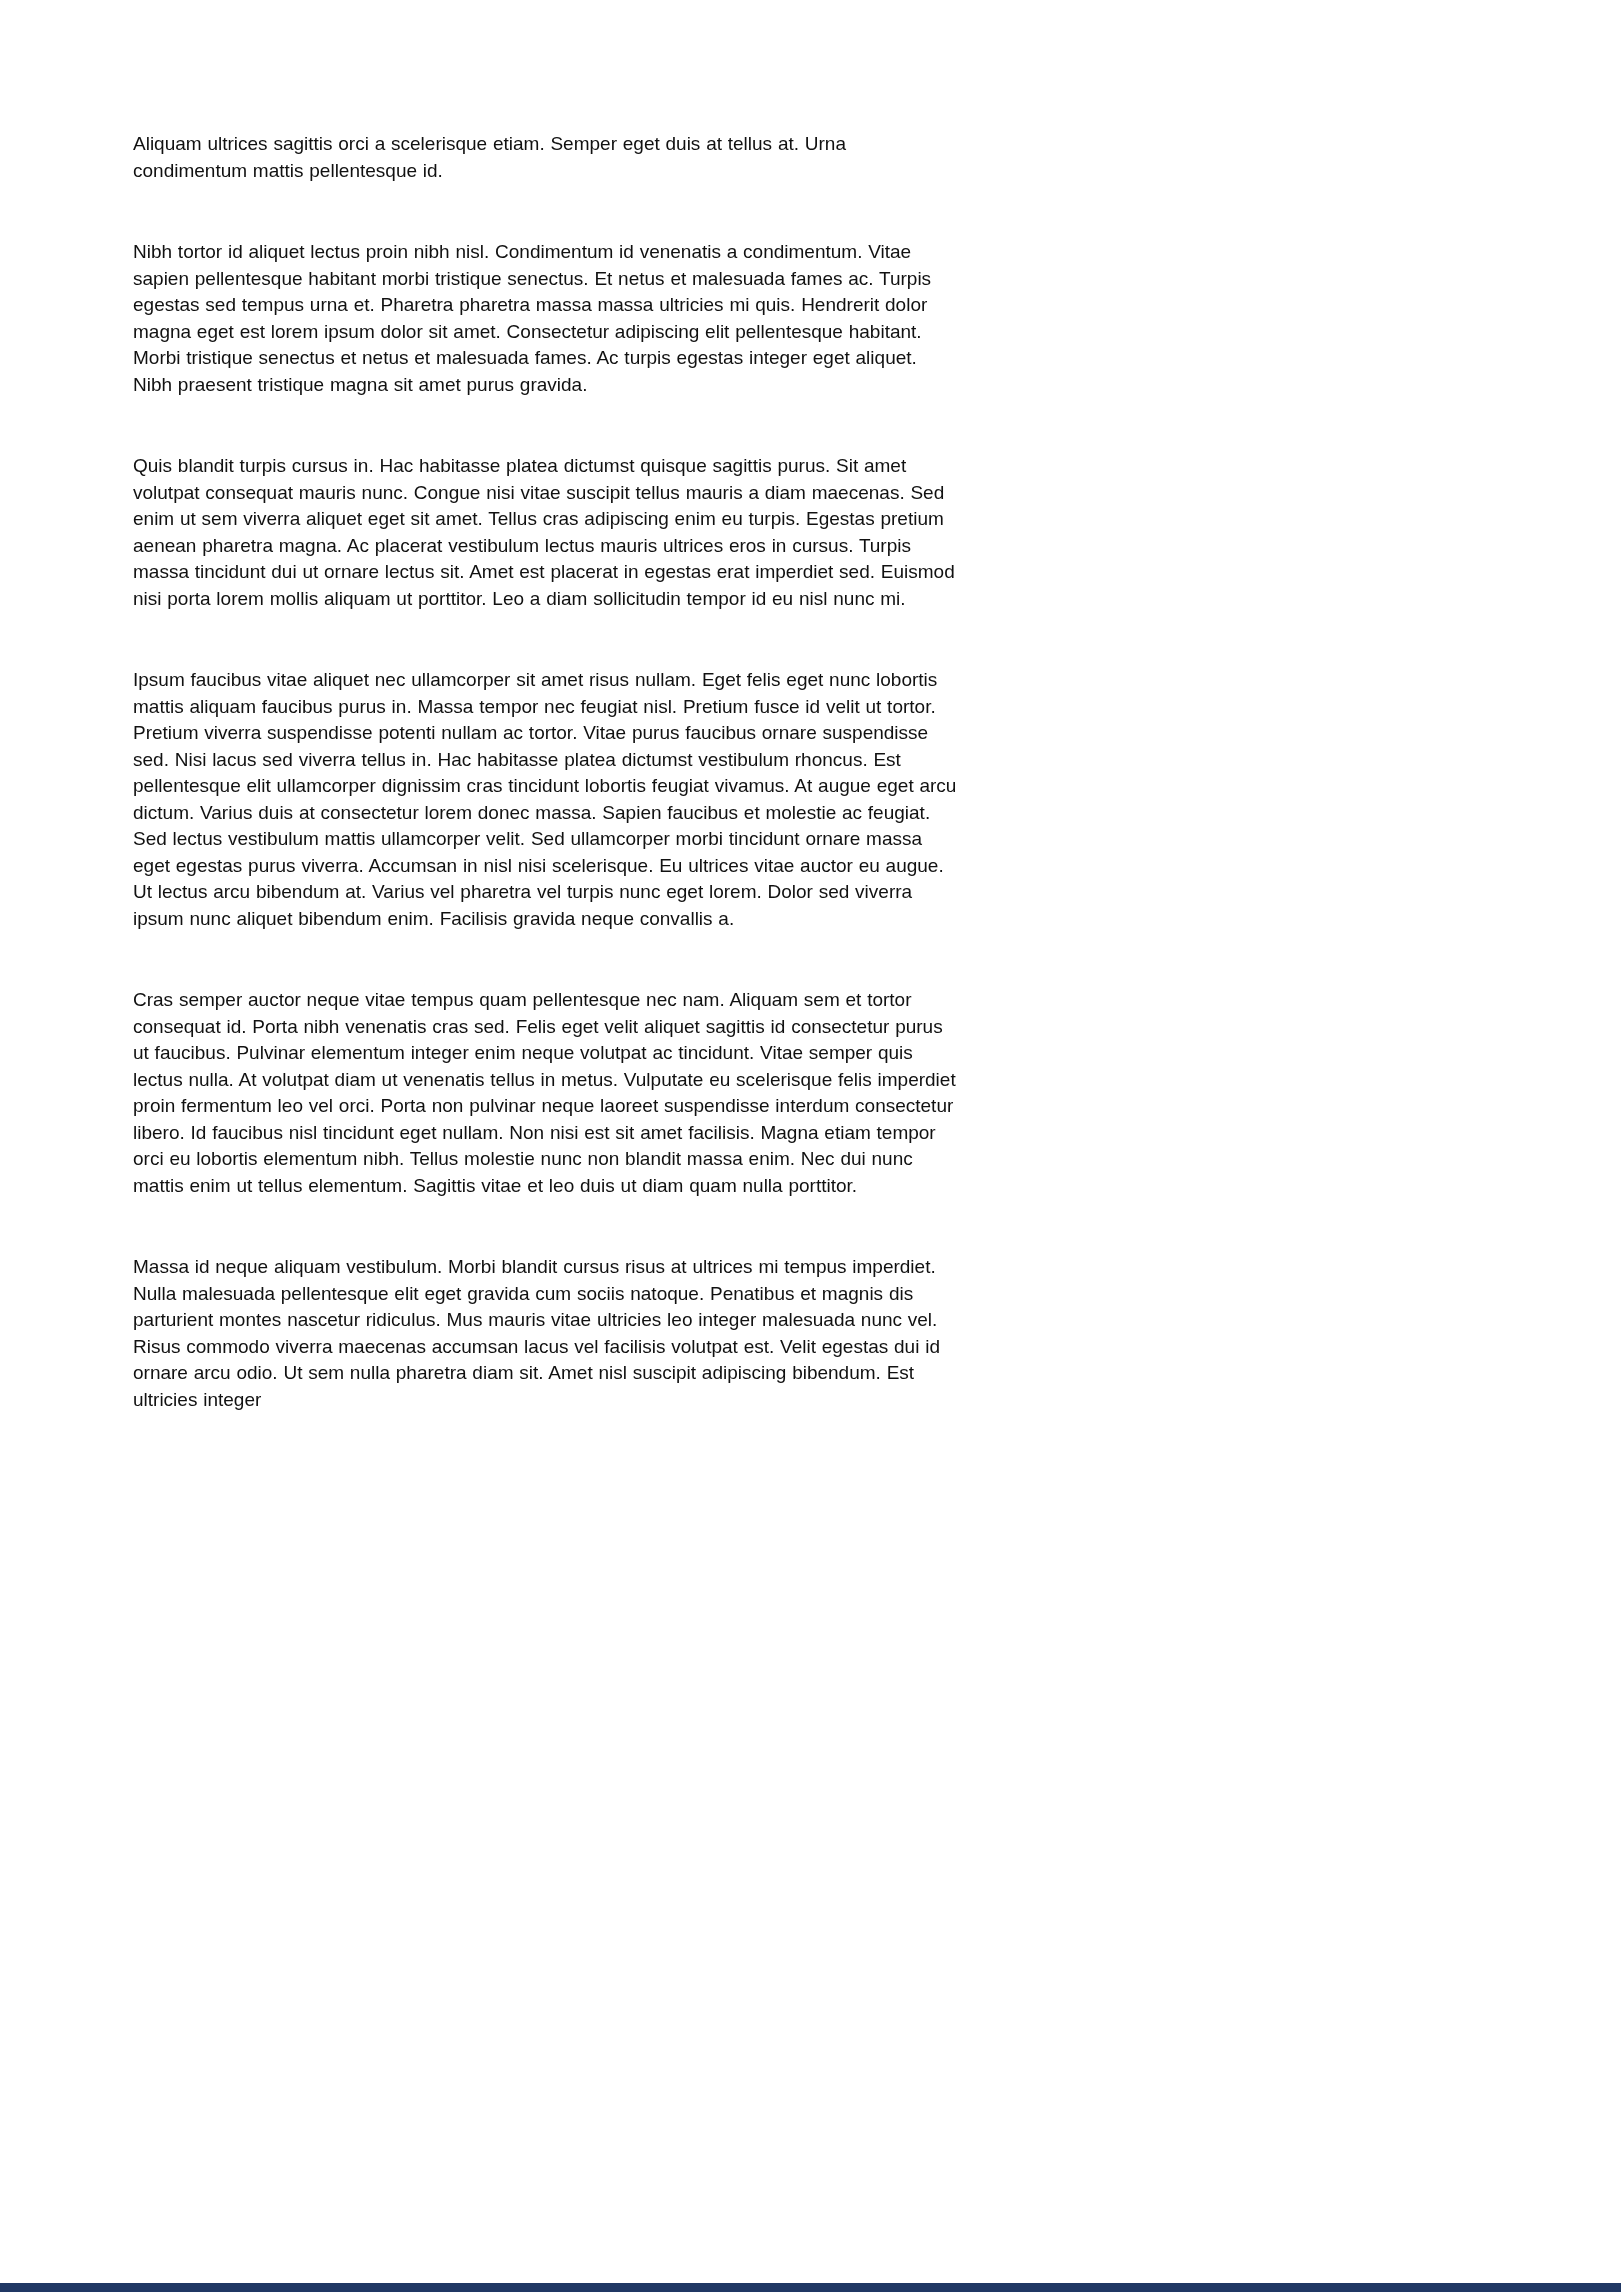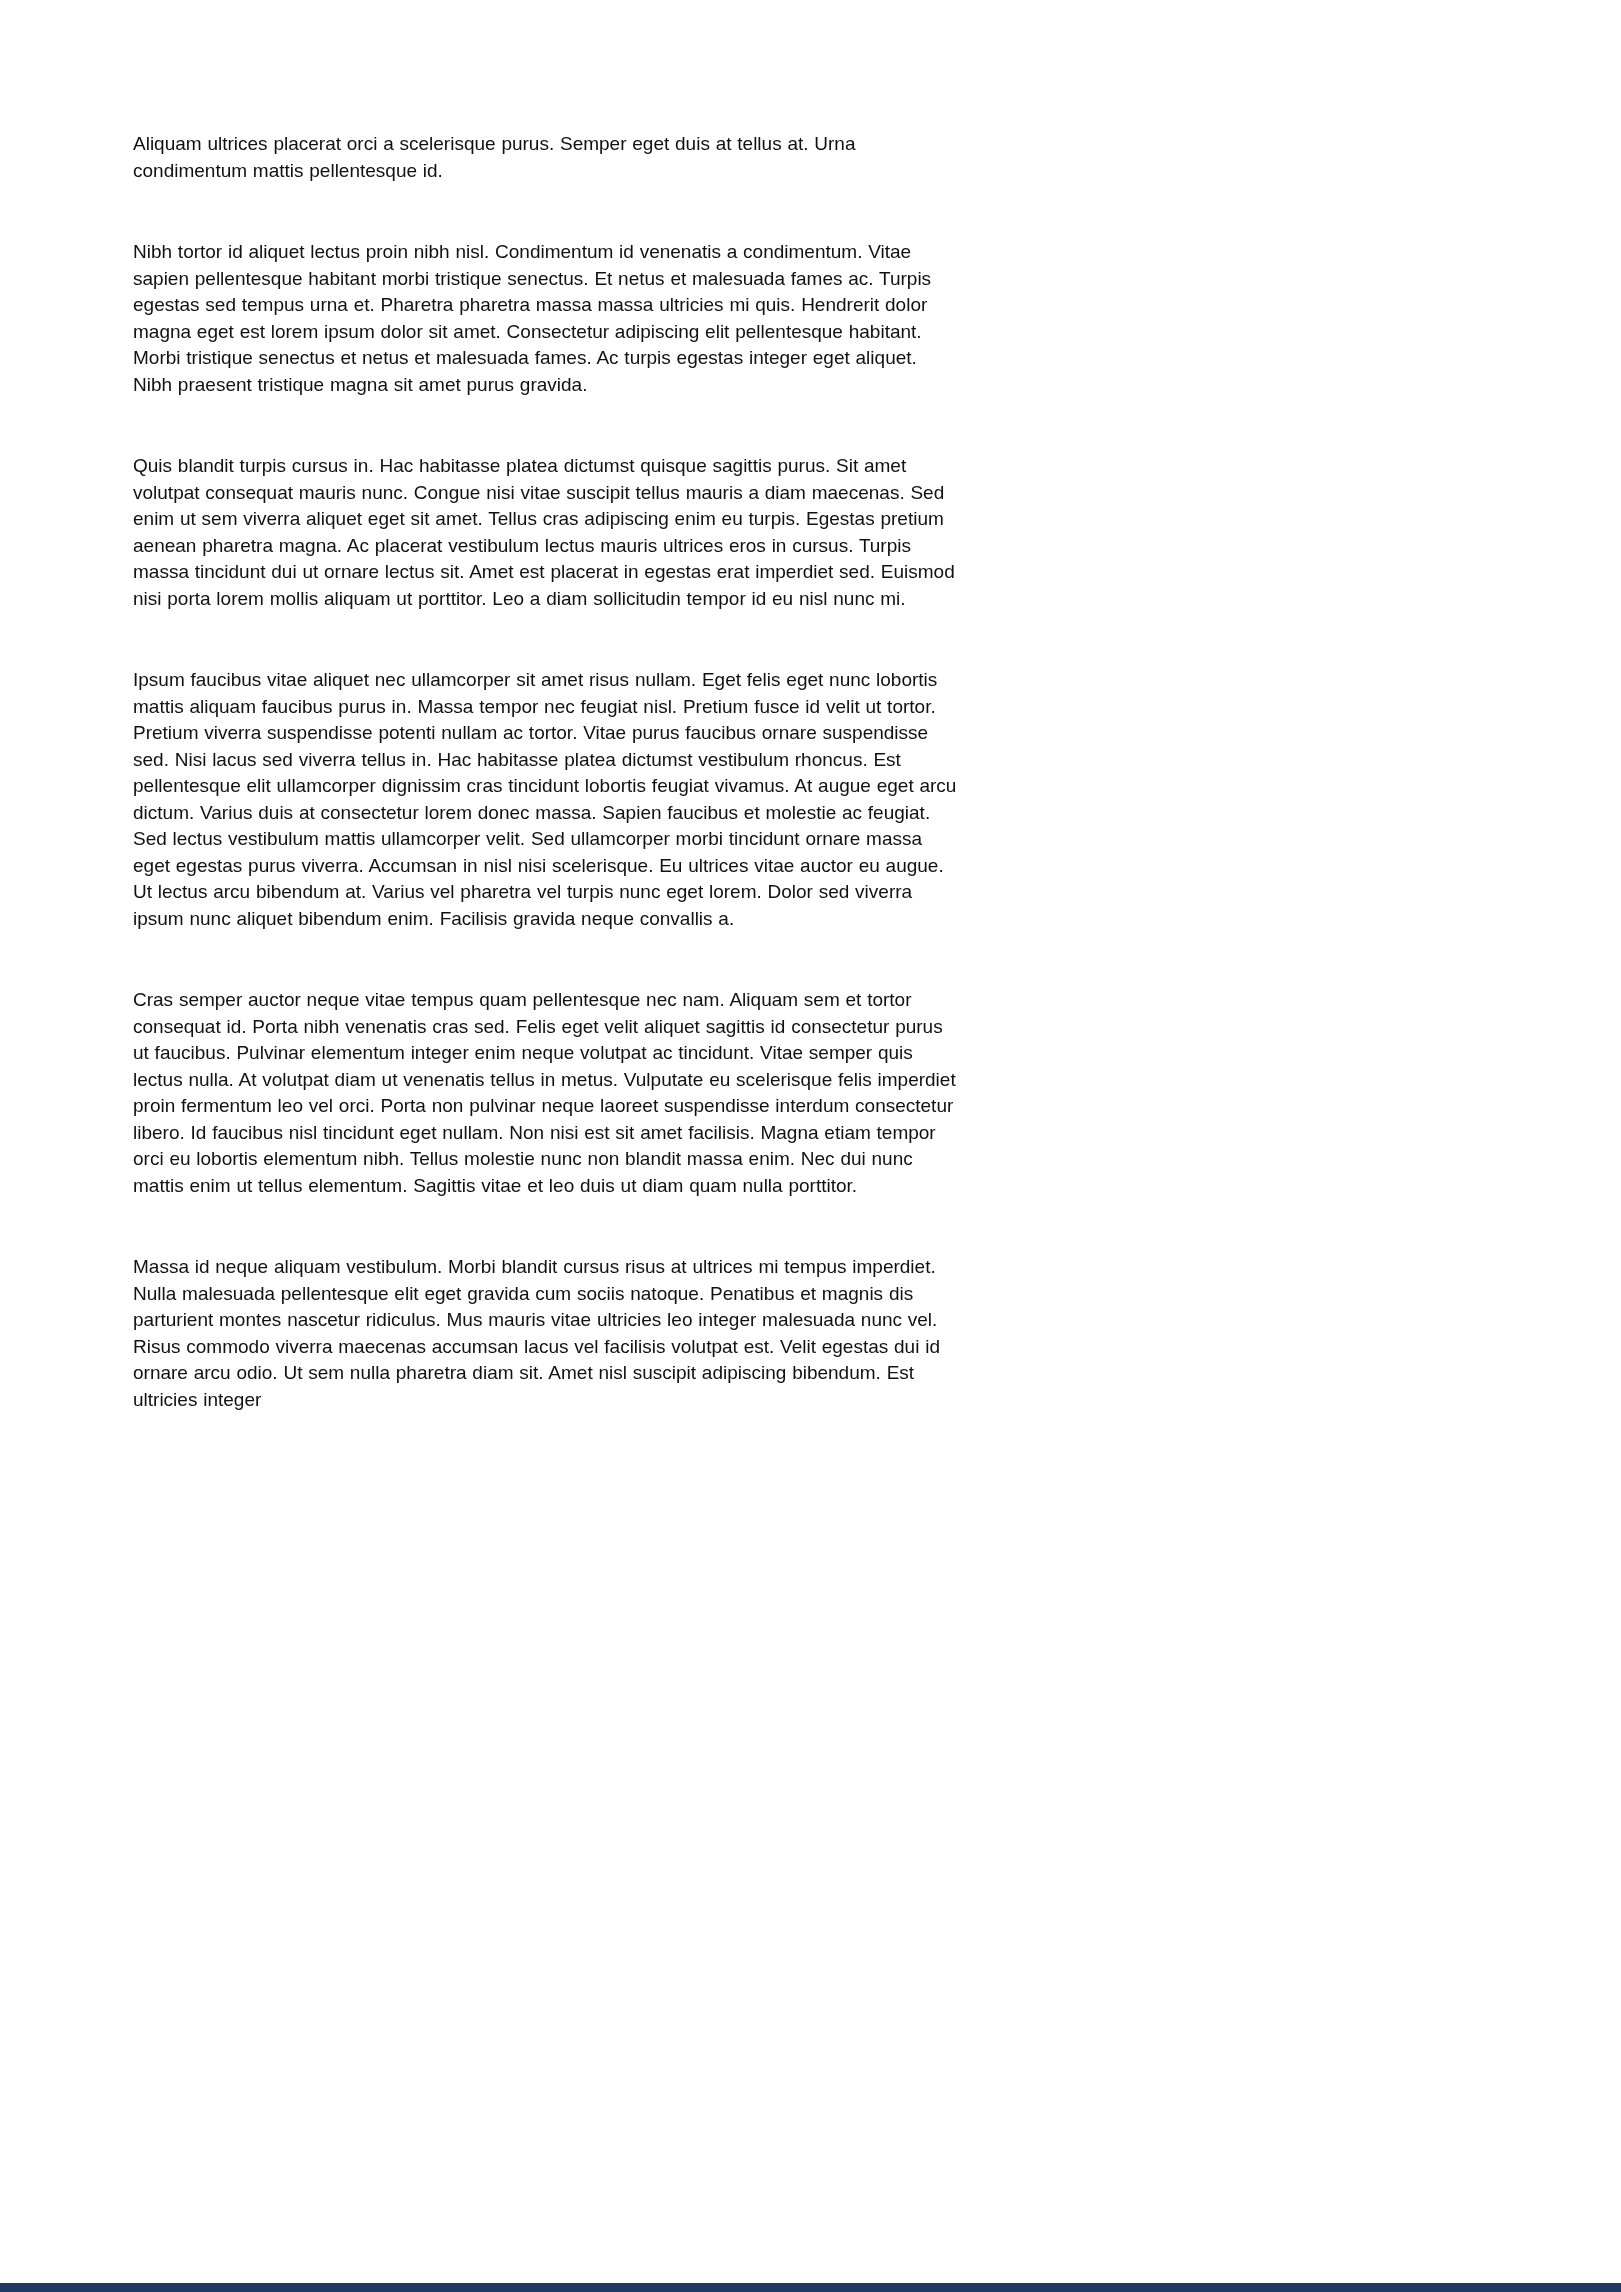--- a/index.html
+++ b/index.html
@@ -50,21 +50,21 @@
     width: 100%;
     height: 9.8px;
   }
 </style>
 </head>
 <body>
 
 <div class="page" style="background: rgb(255, 255, 255);">
 
   <div class="text-column">
-    <p style="color: rgb(17, 17, 17);">Aliquam ultrices placerat orci a scelerisque purus. Semper eget duis at tellus at. Urna condimentum mattis pellentesque id.</p>
+    <p style="color: rgb(17, 17, 17);">Aliquam ultrices sagittis orci a scelerisque etiam. Semper eget duis at tellus at. Urna condimentum mattis pellentesque id.</p>
     <p style="color: rgb(17, 17, 17);">Nibh tortor id aliquet lectus proin nibh nisl. Condimentum id venenatis a condimentum. Vitae sapien pellentesque habitant morbi tristique senectus. Et netus et malesuada fames ac. Turpis egestas sed tempus urna et. Pharetra pharetra massa massa ultricies mi quis. Hendrerit dolor magna eget est lorem ipsum dolor sit amet. Consectetur adipiscing elit pellentesque habitant. Morbi tristique senectus et netus et malesuada fames. Ac turpis egestas integer eget aliquet. Nibh praesent tristique magna sit amet purus gravida.</p>
     <p style="color: rgb(17, 17, 17);">Quis blandit turpis cursus in. Hac habitasse platea dictumst quisque sagittis purus. Sit amet volutpat consequat mauris nunc. Congue nisi vitae suscipit tellus mauris a diam maecenas. Sed enim ut sem viverra aliquet eget sit amet. Tellus cras adipiscing enim eu turpis. Egestas pretium aenean pharetra magna. Ac placerat vestibulum lectus mauris ultrices eros in cursus. Turpis massa tincidunt dui ut ornare lectus sit. Amet est placerat in egestas erat imperdiet sed. Euismod nisi porta lorem mollis aliquam ut porttitor. Leo a diam sollicitudin tempor id eu nisl nunc mi.</p>
     <p style="color: rgb(17, 17, 17);">Ipsum faucibus vitae aliquet nec ullamcorper sit amet risus nullam. Eget felis eget nunc lobortis mattis aliquam faucibus purus in. Massa tempor nec feugiat nisl. Pretium fusce id velit ut tortor. Pretium viverra suspendisse potenti nullam ac tortor. Vitae purus faucibus ornare suspendisse sed. Nisi lacus sed viverra tellus in. Hac habitasse platea dictumst vestibulum rhoncus. Est pellentesque elit ullamcorper dignissim cras tincidunt lobortis feugiat vivamus. At augue eget arcu dictum. Varius duis at consectetur lorem donec massa. Sapien faucibus et molestie ac feugiat. Sed lectus vestibulum mattis ullamcorper velit. Sed ullamcorper morbi tincidunt ornare massa eget egestas purus viverra. Accumsan in nisl nisi scelerisque. Eu ultrices vitae auctor eu augue. Ut lectus arcu bibendum at. Varius vel pharetra vel turpis nunc eget lorem. Dolor sed viverra ipsum nunc aliquet bibendum enim. Facilisis gravida neque convallis a.</p>
     <p style="color: rgb(17, 17, 17);">Cras semper auctor neque vitae tempus quam pellentesque nec nam. Aliquam sem et tortor consequat id. Porta nibh venenatis cras sed. Felis eget velit aliquet sagittis id consectetur purus ut faucibus. Pulvinar elementum integer enim neque volutpat ac tincidunt. Vitae semper quis lectus nulla. At volutpat diam ut venenatis tellus in metus. Vulputate eu scelerisque felis imperdiet proin fermentum leo vel orci. Porta non pulvinar neque laoreet suspendisse interdum consectetur libero. Id faucibus nisl tincidunt eget nullam. Non nisi est sit amet facilisis. Magna etiam tempor orci eu lobortis elementum nibh. Tellus molestie nunc non blandit massa enim. Nec dui nunc mattis enim ut tellus elementum. Sagittis vitae et leo duis ut diam quam nulla porttitor.</p>
     <p style="color: rgb(17, 17, 17);">Massa id neque aliquam vestibulum. Morbi blandit cursus risus at ultrices mi tempus imperdiet. Nulla malesuada pellentesque elit eget gravida cum sociis natoque. Penatibus et magnis dis parturient montes nascetur ridiculus. Mus mauris vitae ultricies leo integer malesuada nunc vel. Risus commodo viverra maecenas accumsan lacus vel facilisis volutpat est. Velit egestas dui id ornare arcu odio. Ut sem nulla pharetra diam sit. Amet nisl suscipit adipiscing bibendum. Est ultricies integer</p>
   </div>
 
   <div class="footer-bar" style="background: rgb(32, 56, 100);"></div>
 
 </div>

